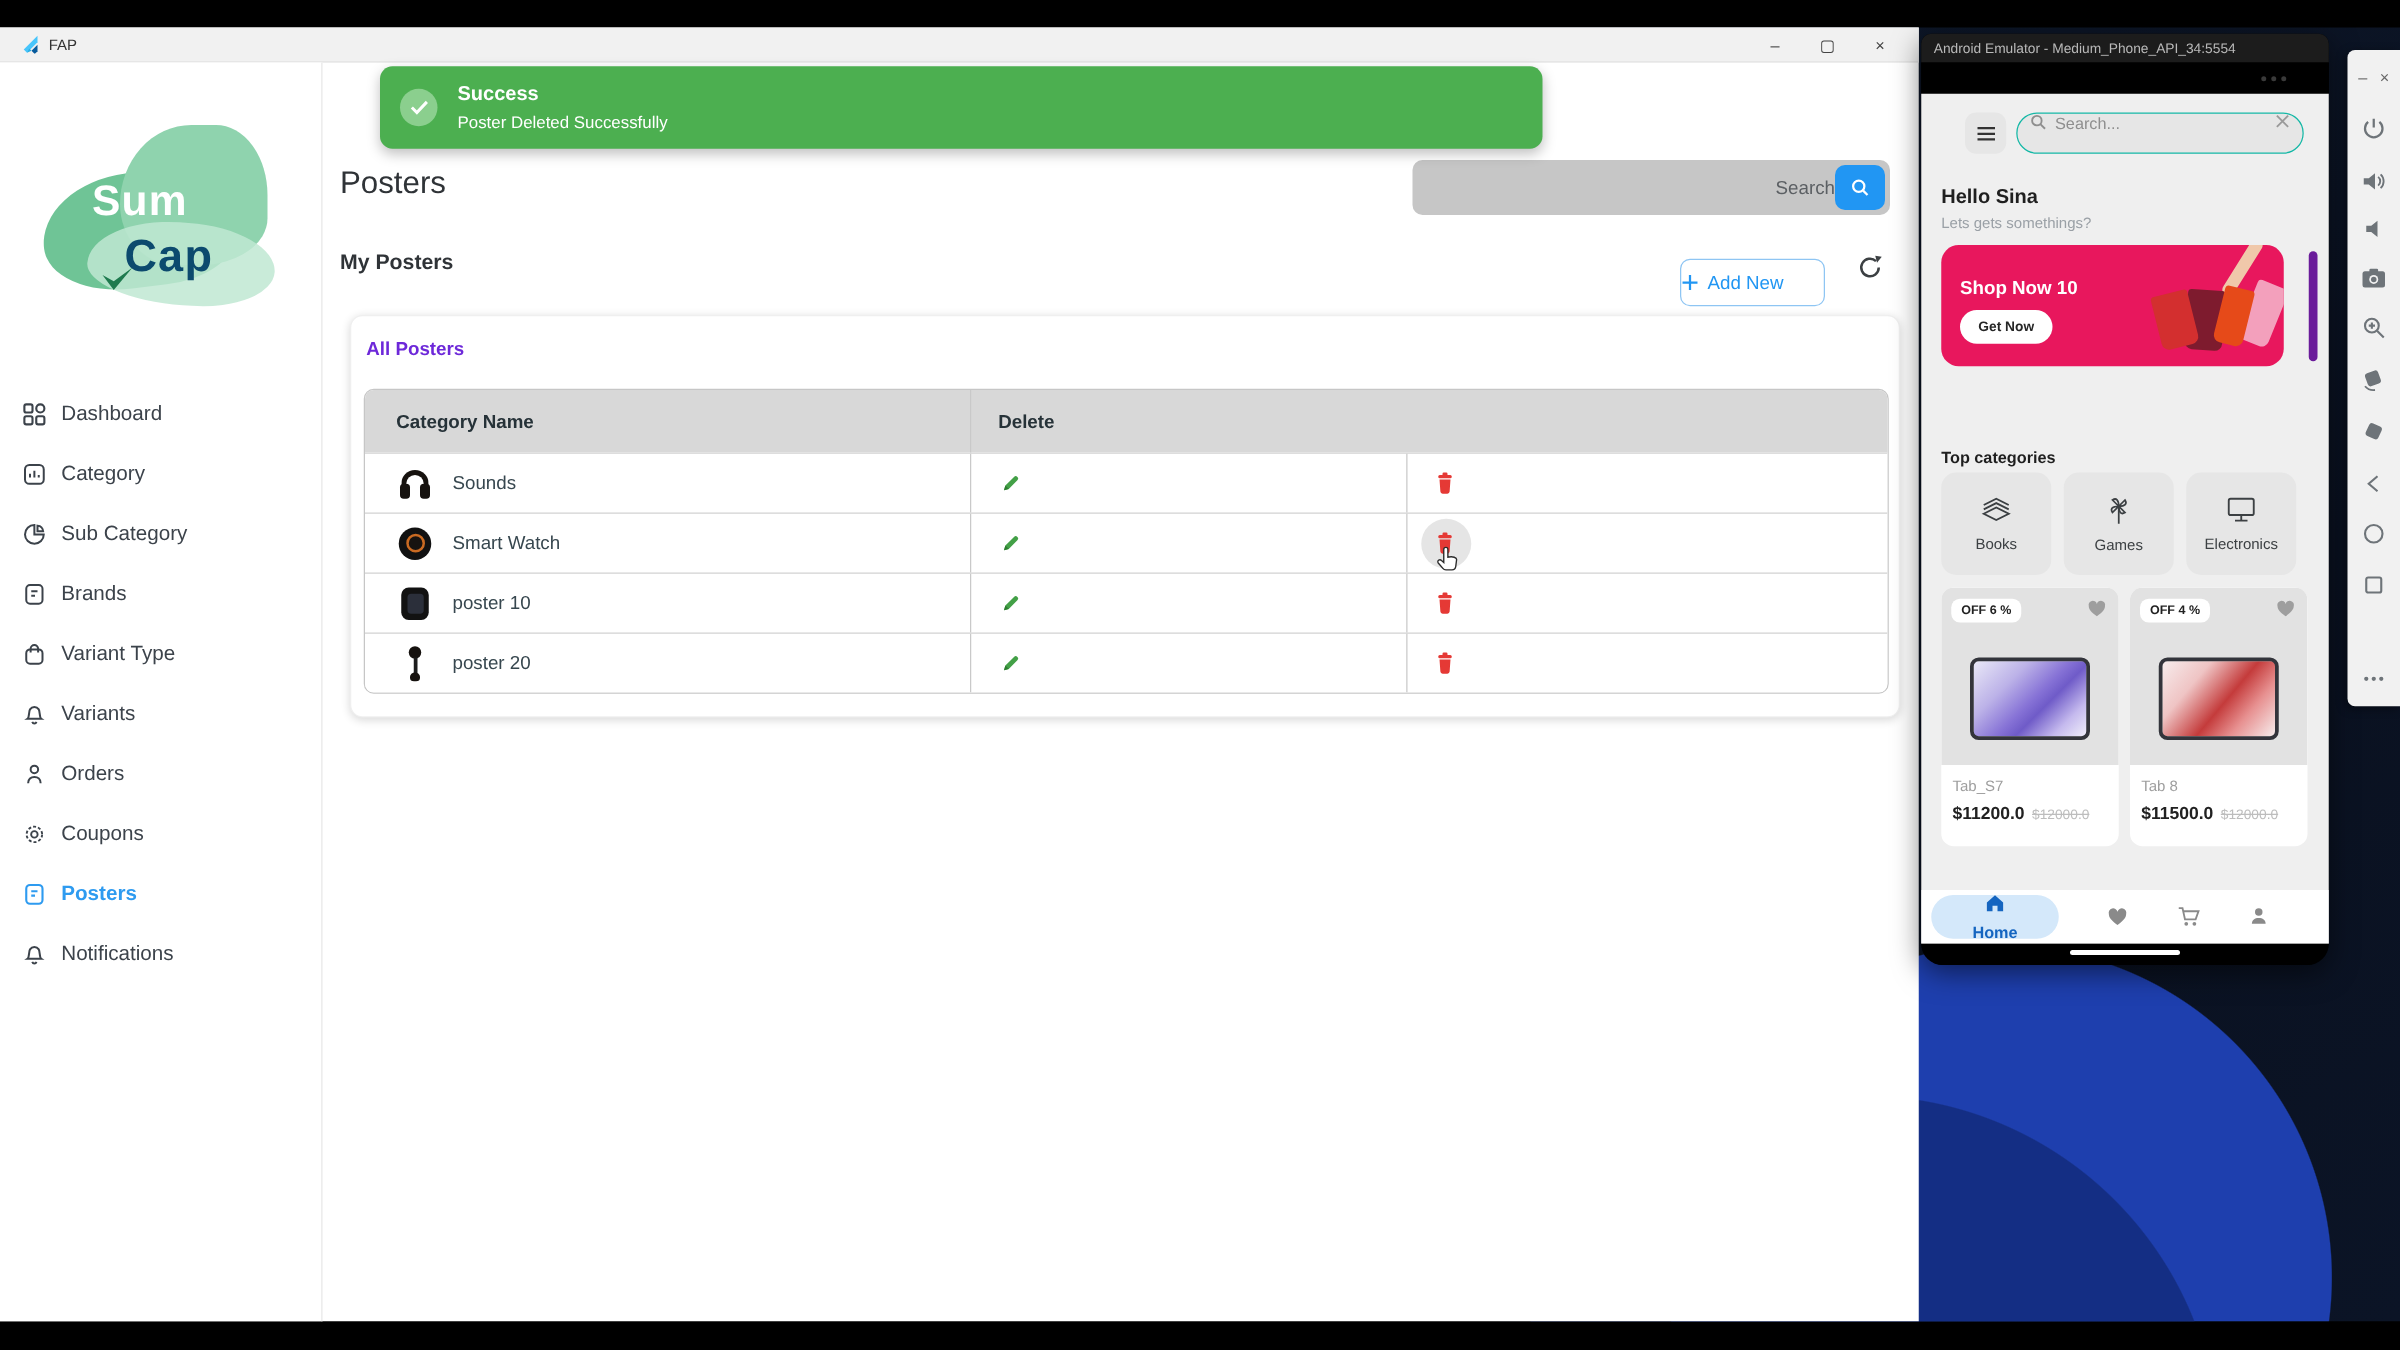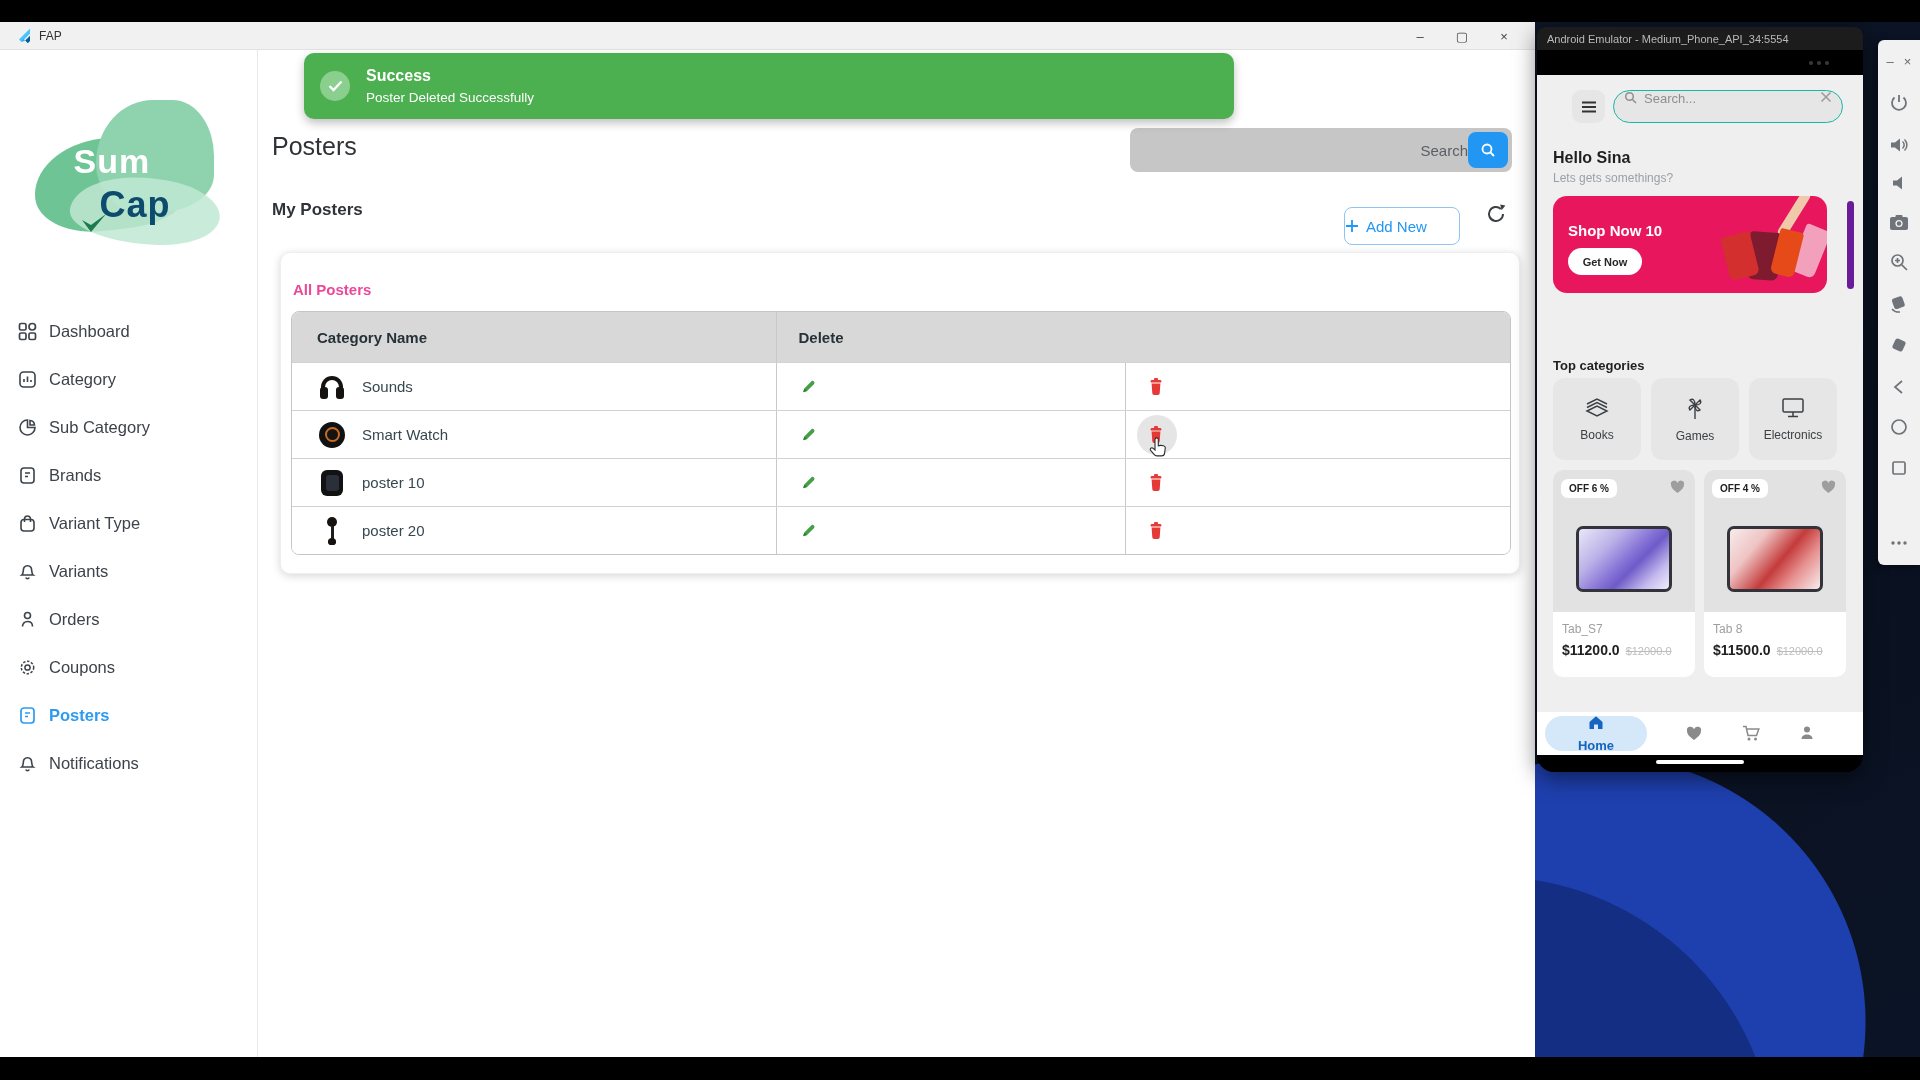--- a/index.html
+++ b/index.html
@@ -70,22 +70,22 @@
   .section-title { position:absolute; left:272px; top:178px; font-size:17px; font-weight:bold;
     color:#2F3337; }
   .addnew-btn { position:absolute; left:1344px; top:172px; width:116px; height:38px;
     border:1.5px solid #8EC5F3; border-radius:8px; background:#fff; color:#2196F3;
     font-size:15px; display:flex; align-items:center; gap:7px;margin-top:13px; }
   .refresh-btn { position:absolute; left:1482px; top:178px; width:28px; height:28px;
     display:flex; align-items:center; justify-content:center; background:none; border:none; }
 
   .card { position:absolute; left:280px; top:230px; width:1240px; height:322px; background:#fff;
     border-radius:10px; border:1px solid #EFEFEF; box-shadow:0 2px 8px rgba(0,0,0,.16); }
-  .card-title { position:absolute; left:12px; top:28px; font-size:15px; font-weight:bold;
-    color:#ec4899; }
+  .card-title { position:absolute; left:12px; top:18px; font-size:15px; font-weight:bold;
+    color:#6d28d9; }
   .tbl { position:absolute; left:10px; top:58px; width:1220px; border:1px solid #C6C6C6;
     border-radius:8px; overflow:hidden; }
   .tbl-header { display:flex; height:50px; background:#D8D8D8; }
   .tbl-row { display:flex; height:48px; background:#fff; border-top:1px solid #D2D2D2; }
   .c1 { width:39.7%; display:flex; align-items:center; padding-left:25px; }
   .c2 { width:28.7%; display:flex; align-items:center; padding-left:23px;
         border-left:1px solid #C9C9C9; }
   .c3 { width:31.6%; display:flex; align-items:center; padding-left:22px;
         border-left:1px solid #C9C9C9; position:relative; }
   .tbl-header .c1,.tbl-header .c2,.tbl-header .c3 { font-size:15px; font-weight:bold; color:#263238; }

